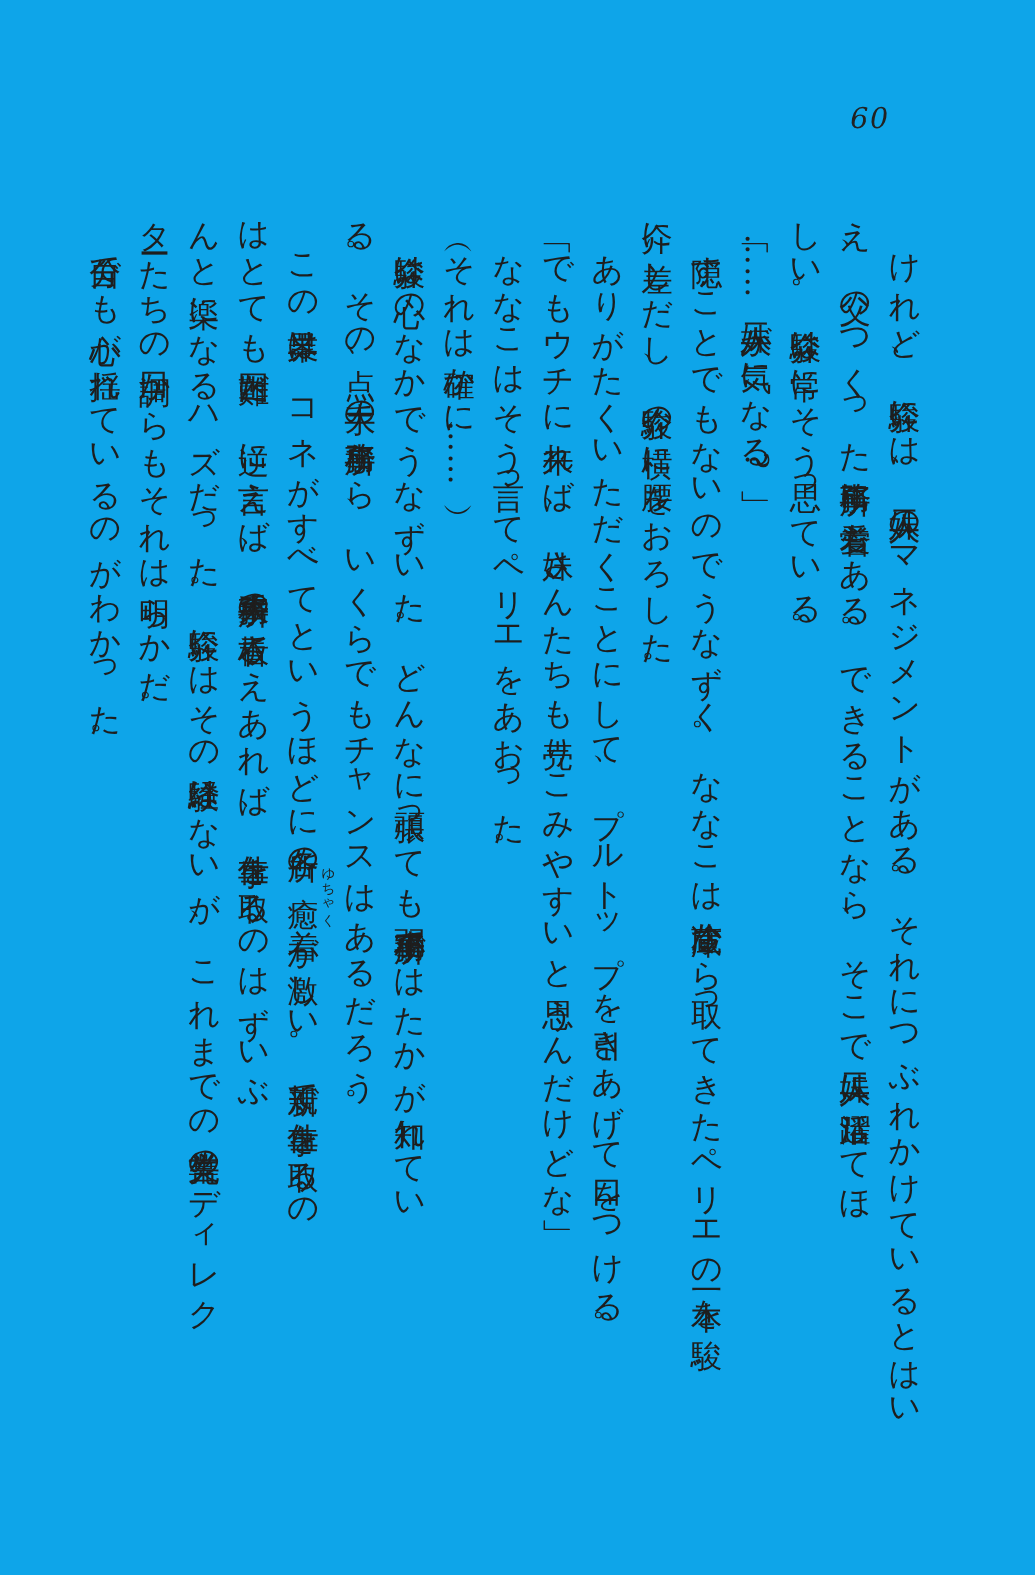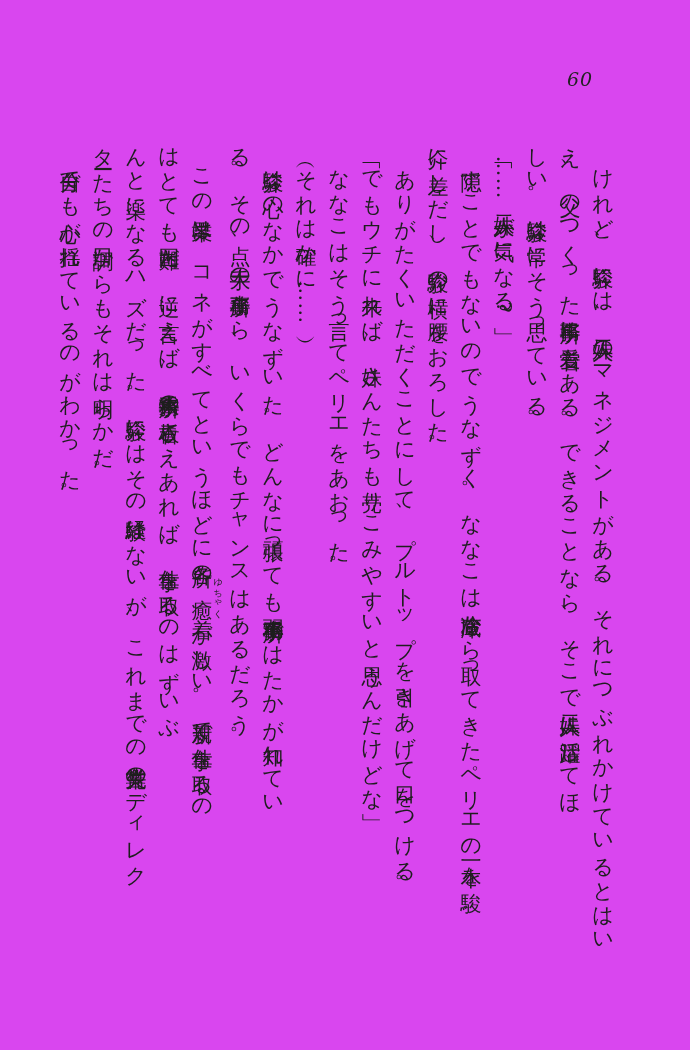--- a/index.html
+++ b/index.html
@@ -48,21 +48,21 @@
   }
   .text-block rt {
     font-size: 9px;
     letter-spacing: 0;
     line-height: 1;
   }
 </style>
 </head>
 <body>
 
-<div class="page" style="background: #d946ef; color: rgb(30, 30, 30);">
+<div class="page" style="background: #0ea5e9; color: rgb(30, 30, 30);">
   <div class="page-number">60</div>
   <div class="text-block">
       <p class="vline"><span>　けれど、駿介には、妹二人のマネジメントがある。それにつぶれかけているとはい</span></p>
       <p class="vline"><span>え、父のつくった事務所に愛着もある。できることなら、そこで妹二人に活躍してほ</span></p>
       <p class="vline"><span>しい。駿介は常にそう思っている。</span></p>
       <p class="vline"><span>　「……妹二人が気になる?」</span></p>
       <p class="vline"><span>　隠すことでもないのでうなずく。ななこは冷蔵庫から取ってきたペリエの一本を駿</span></p>
       <p class="vline"><span>介に差しだし、駿介の横に腰をおろした。</span></p>
       <p class="vline"><span>　ありがたくいただくことにして、プルトップを引きあげて口をつける。</span></p>
       <p class="vline"><span>　「でもウチに来れば、妹さんたちも売りこみやすいと思うんだけどな」</span></p>

